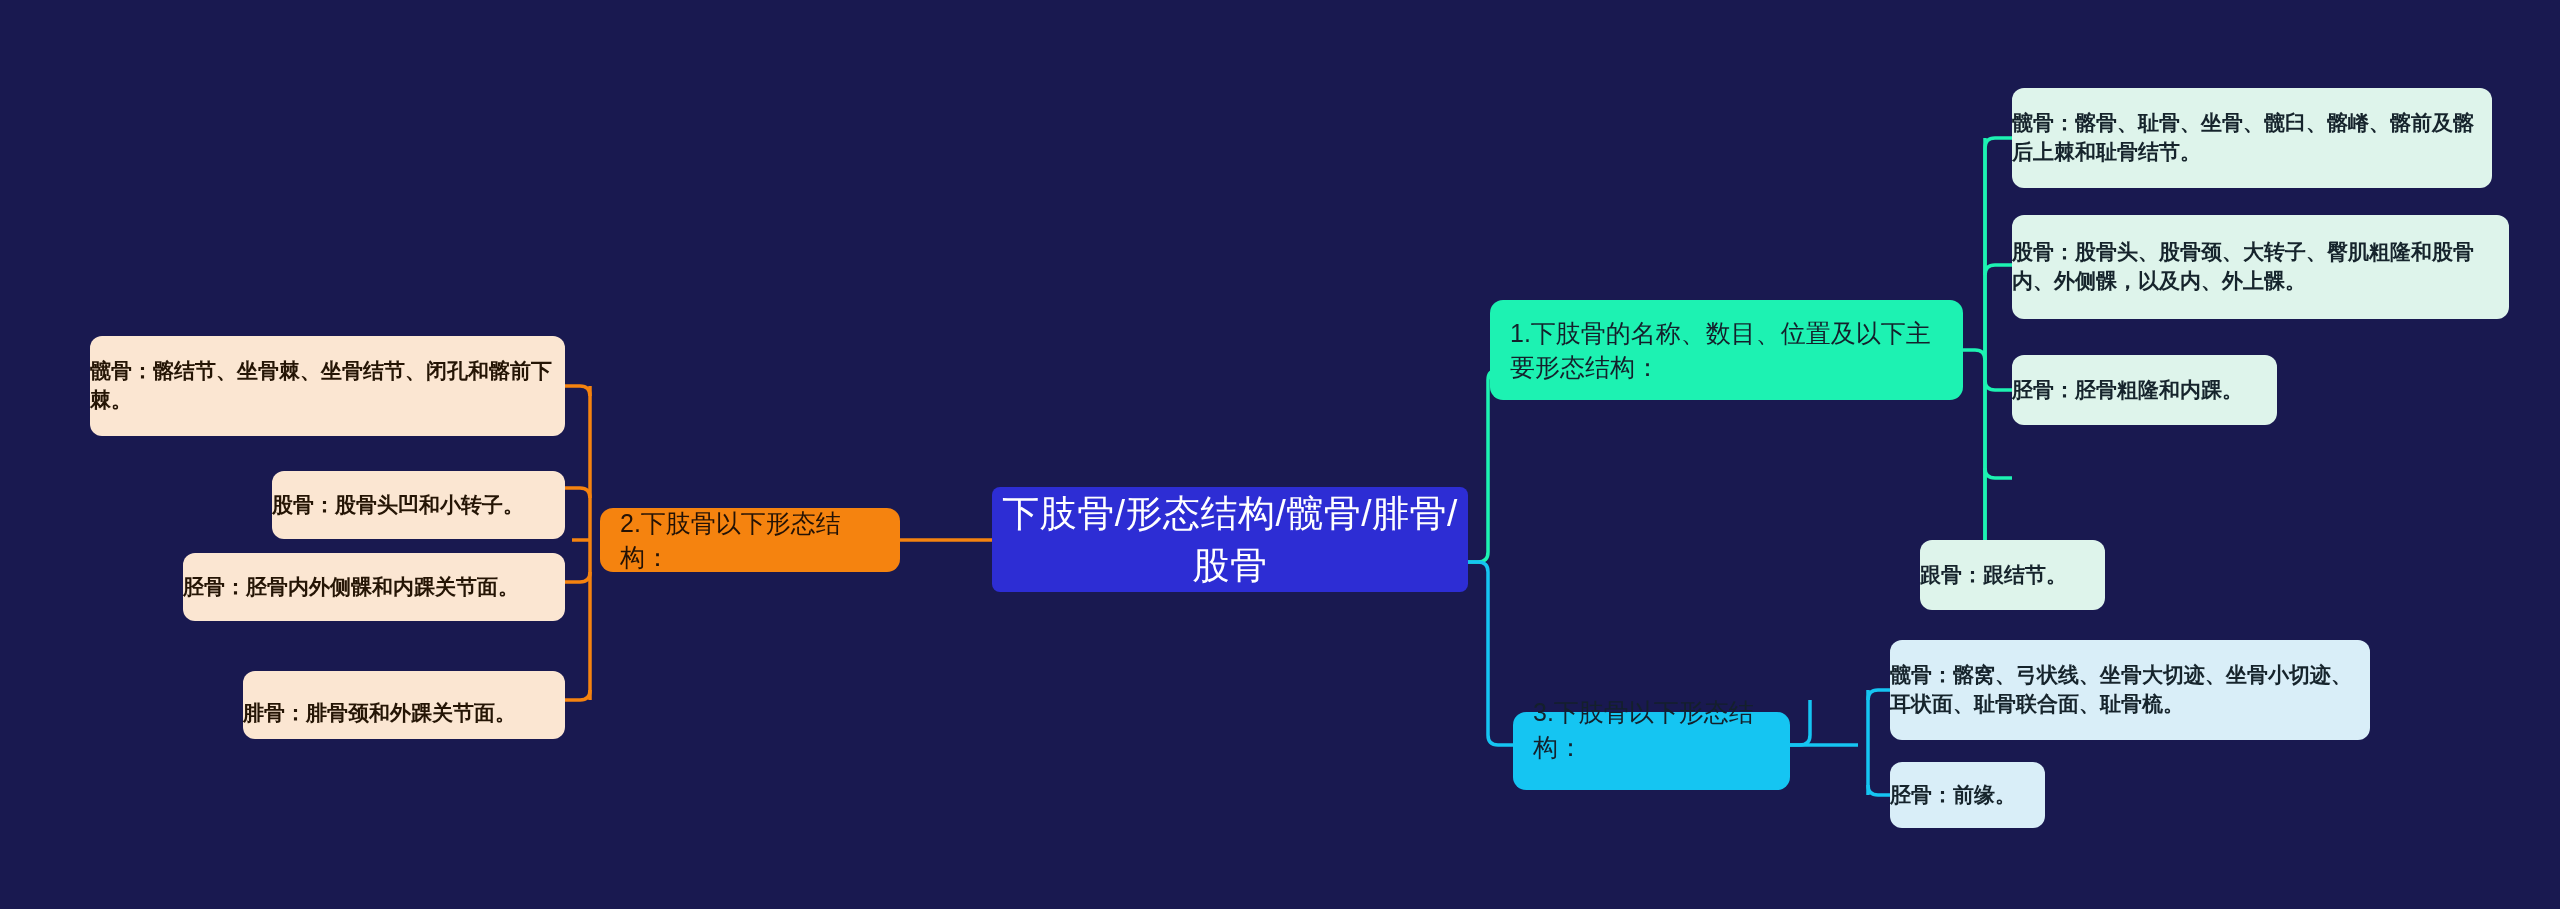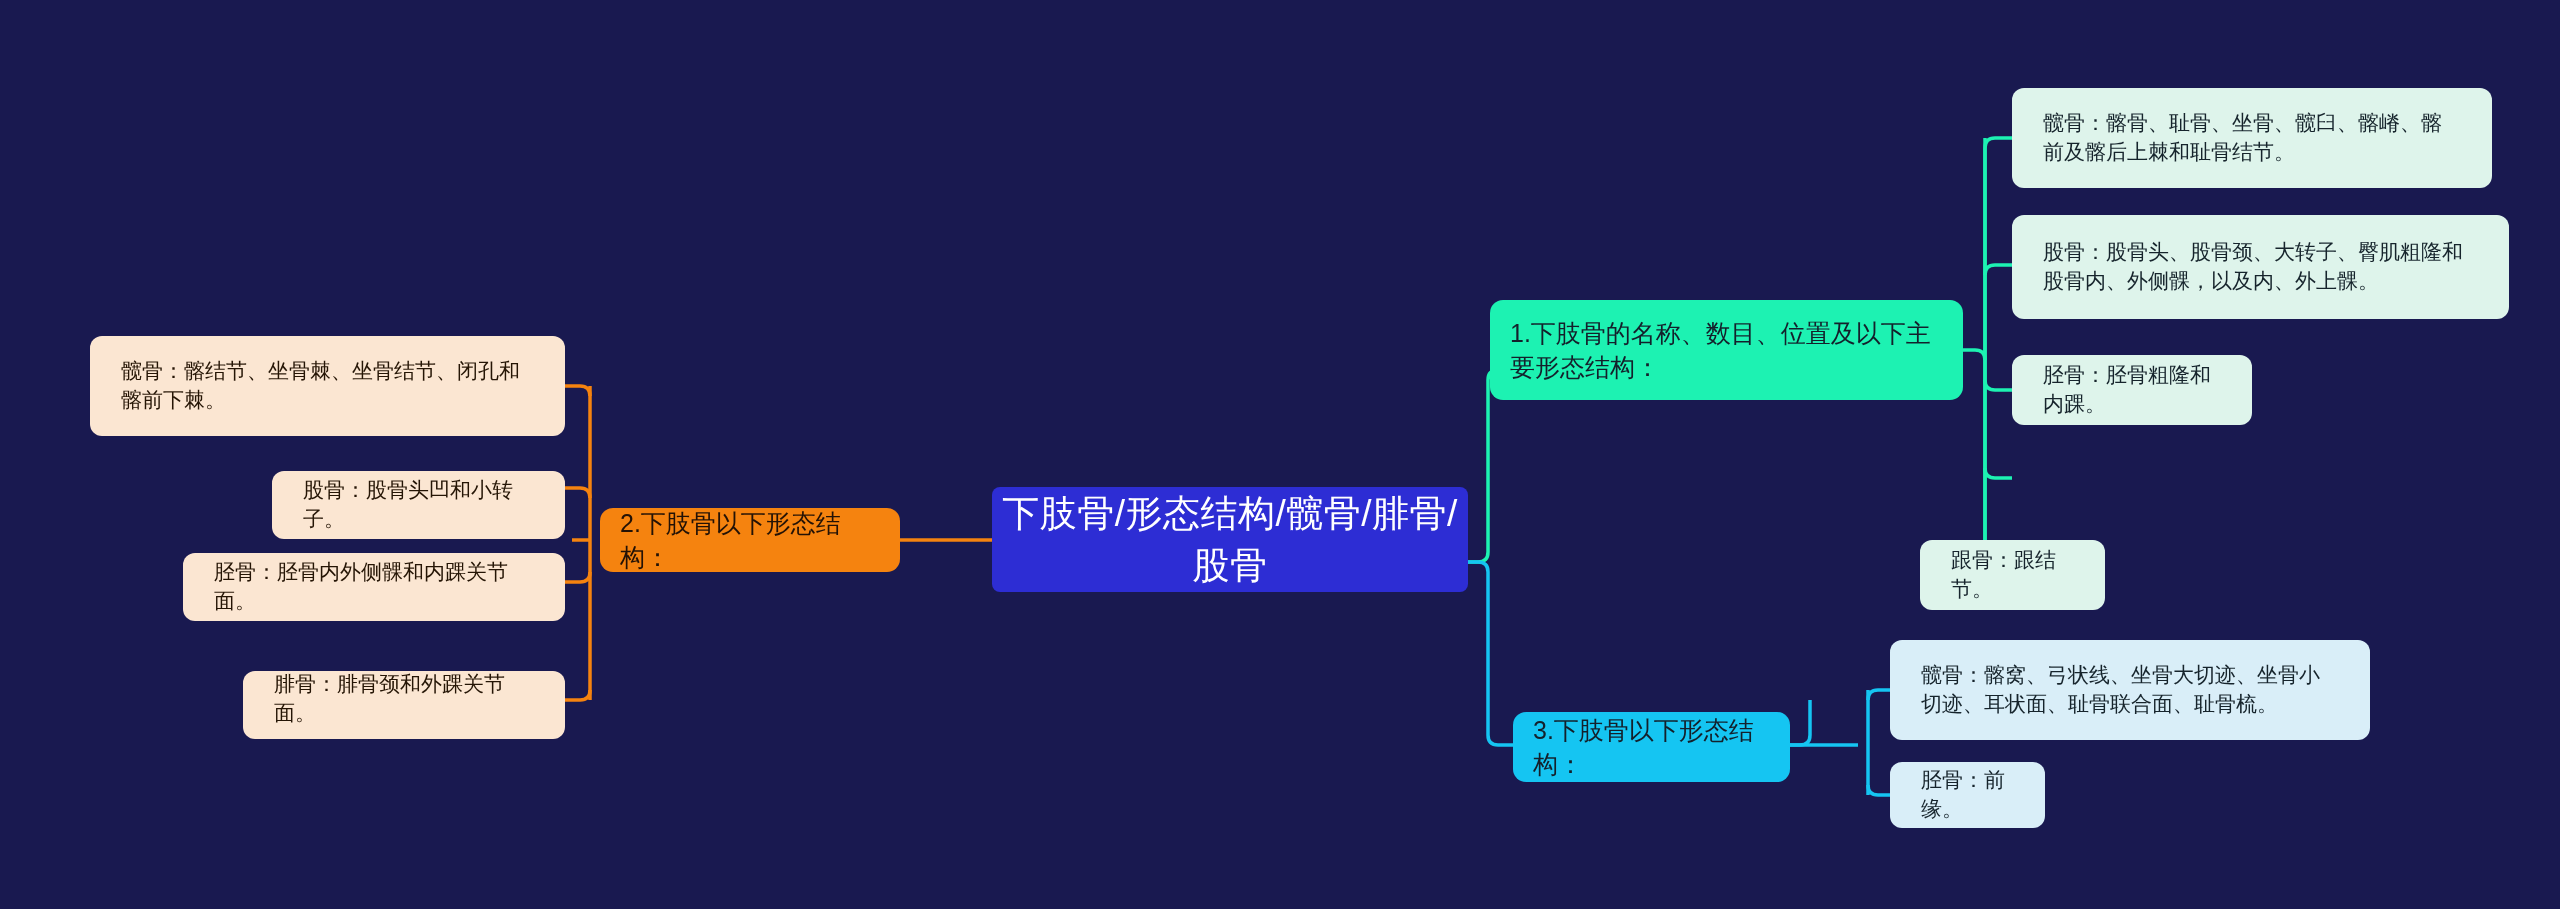--- a/index.html
+++ b/index.html
@@ -41,23 +41,24 @@
     padding:26px 20px;
     border-radius:13px;
   }
   .branch.green{background:#1DF2B2;}
   .branch.cyan{background:#15C5F2;}
   .branch.orange{background:#F5830F;color:#231206;}
 
   
   .leaf{
     font-size:21px;
-    padding:11px 31px;
+    padding:11px 0;
     border-radius:12px;
     color:#16242c;
+    font-weight:bold;
   }
   .leaf.mint{background:#DEF4EB;}
   .leaf.ice{background:#D9EEF8;}
   .leaf.cream{background:#FBE6D2;}
   .leaf.cream.c2{color:#251505;}
 </style>
 </head>
 <body>
 
 <div id="canvas">
@@ -101,28 +102,28 @@
   <div class="node branch green" style="left:1490px;top:300px;width:473px;height:100px;">
     <span>1.下肢骨的名称、数目、位置及以下主要形态结构：</span>
   </div>
 
   <div class="node leaf mint" style="left:2012px;top:88px;width:480px;height:100px;">
     <span>髋骨：髂骨、耻骨、坐骨、髋臼、髂嵴、髂前及髂后上棘和耻骨结节。</span>
   </div>
   <div class="node leaf mint" style="left:2012px;top:215px;width:497px;height:104px;">
     <span>股骨：股骨头、股骨颈、大转子、臀肌粗隆和股骨内、外侧髁，以及内、外上髁。</span>
   </div>
-  <div class="node leaf mint" style="left:2012px;top:355px;width:240px;height:70px;">
+  <div class="node leaf mint" style="left:2012px;top:355px;width:265px;height:70px;">
     <span>胫骨：胫骨粗隆和内踝。</span>
   </div>
   <div class="node leaf mint" style="left:1896px;top:540px;width:185px;height:70px;margin-left:24px;">
     <span>跟骨：跟结节。</span>
   </div>
 
-  <div class="node branch cyan" style="left:1513px;top:712px;width:277px;height:70px;">
+  <div class="node branch cyan" style="left:1513px;top:712px;width:277px;height:78px;align-items:flex-end;">
     <span>3.下肢骨以下形态结构：</span>
   </div>
 
   <div class="node leaf ice" style="left:1890px;top:640px;width:480px;height:100px;">
     <span>髋骨：髂窝、弓状线、坐骨大切迹、坐骨小切迹、耳状面、耻骨联合面、耻骨梳。</span>
   </div>
   <div class="node leaf ice" style="left:1890px;top:762px;width:155px;height:66px;">
     <span>胫骨：前缘。</span>
   </div>
 

